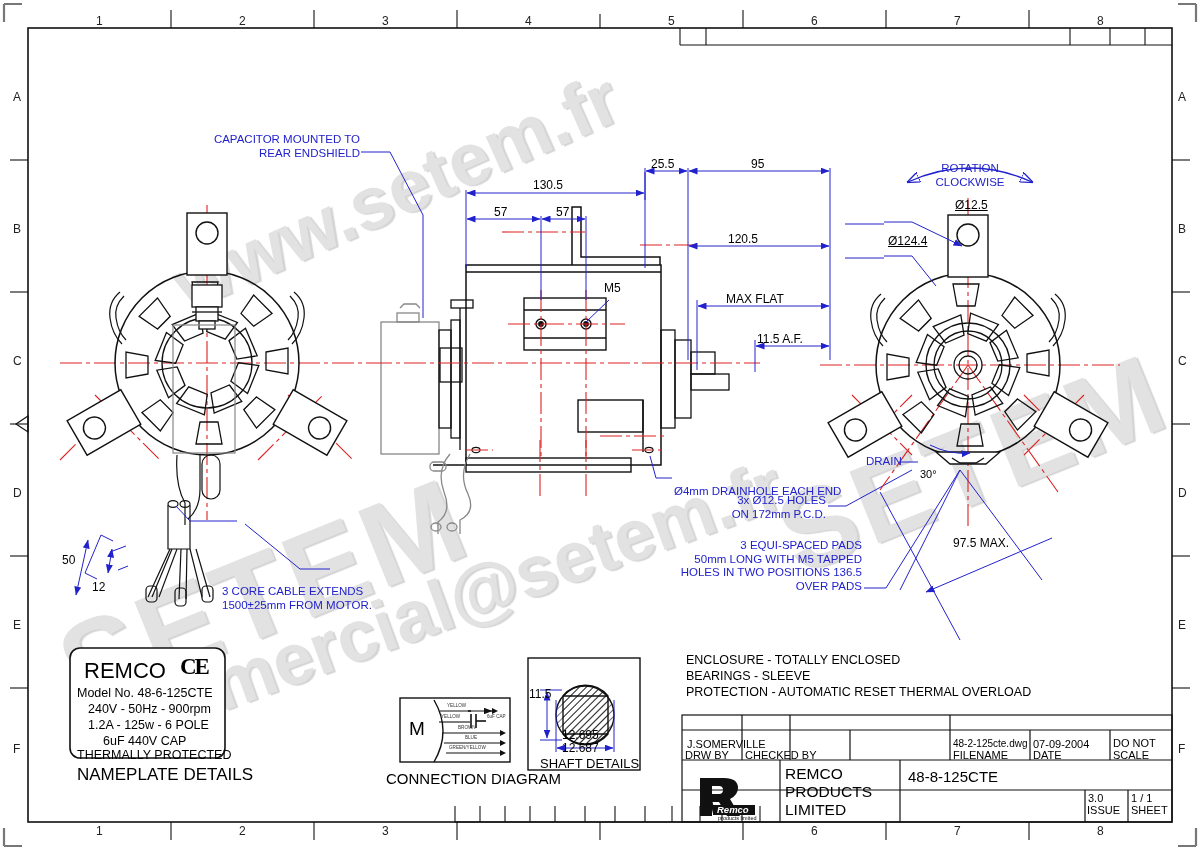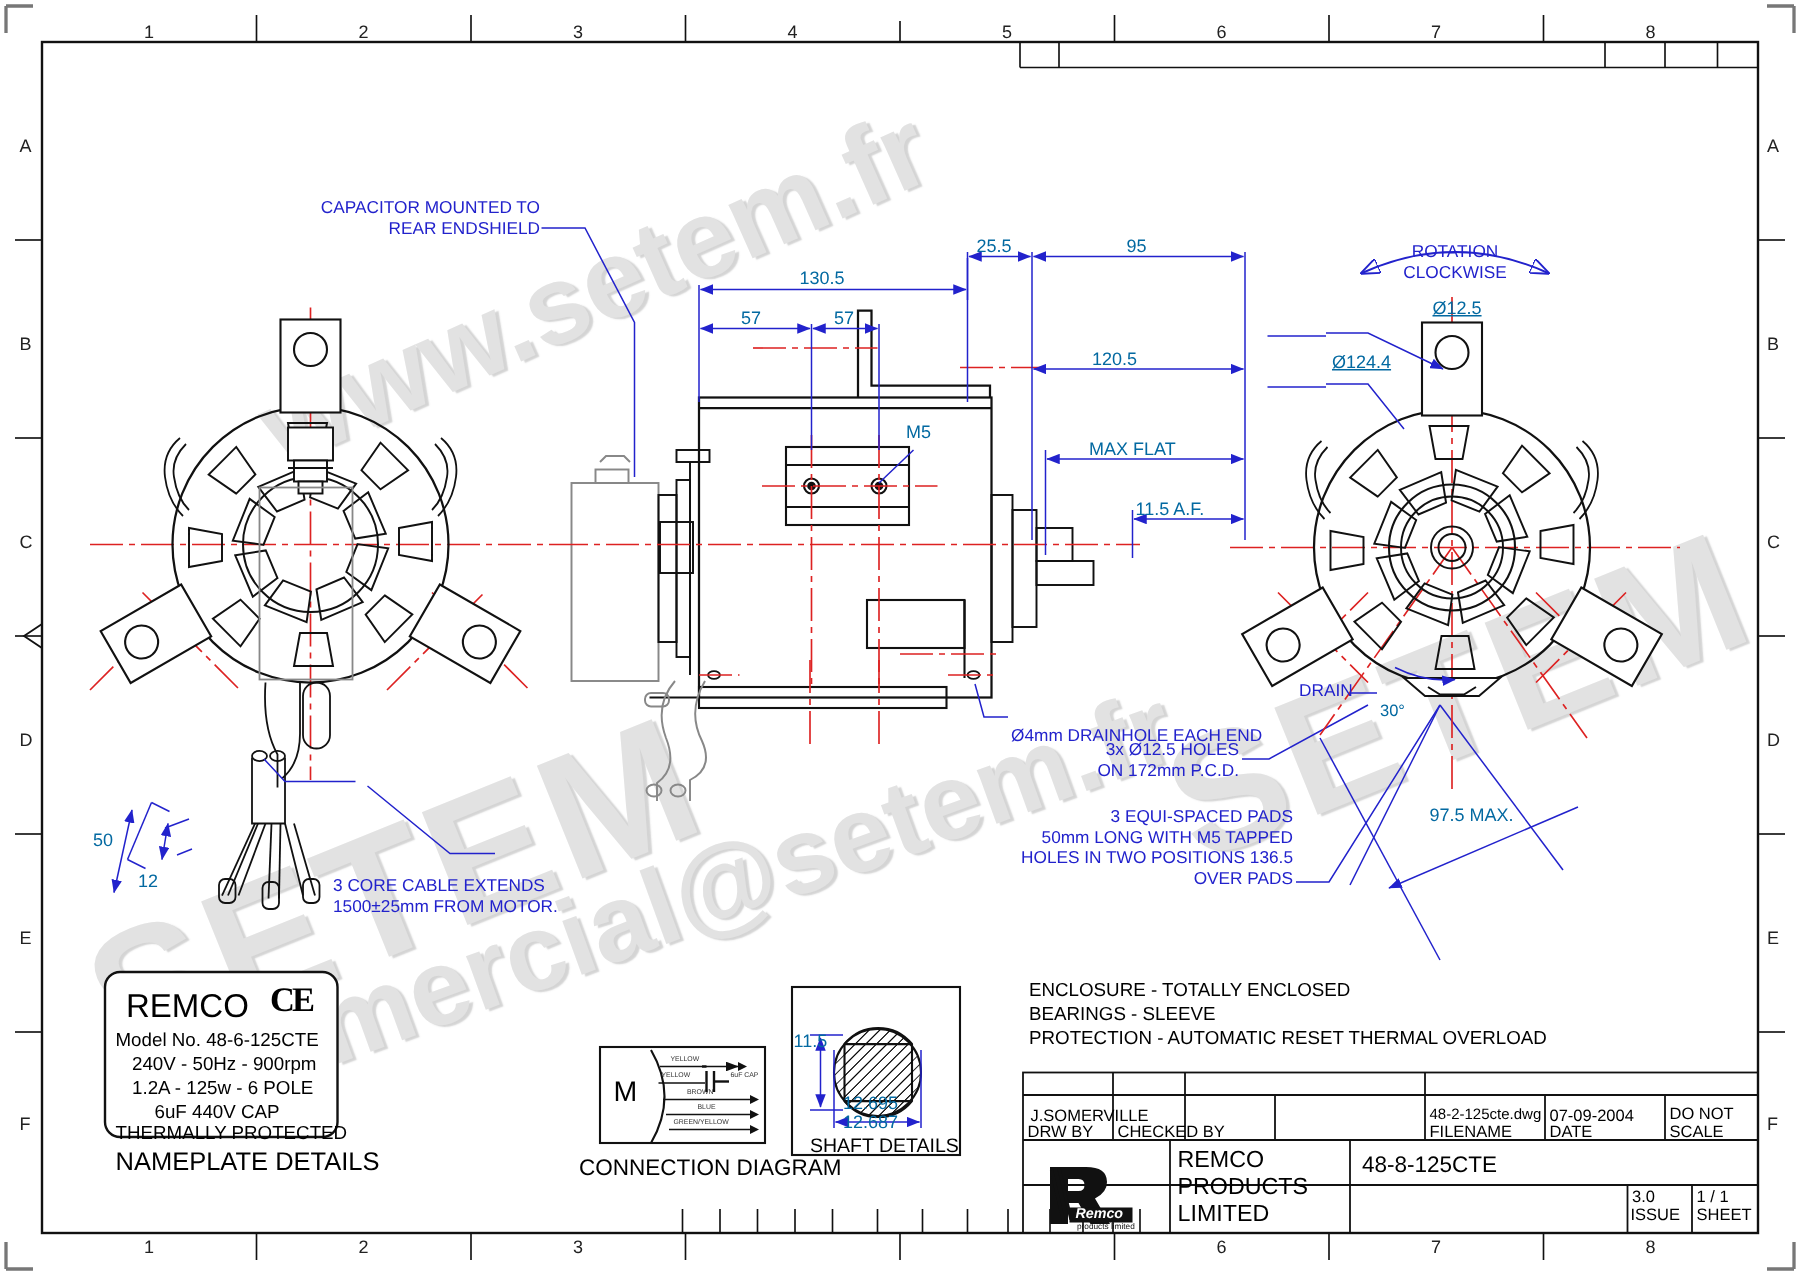--- a/index.html
+++ b/index.html
@@ -8,21 +8,21 @@
        font-family:"Liberation Sans","DejaVu Sans",sans-serif;}
   #sheet{position:relative;width:1200px;height:850px;background:#fff;}
   svg{position:absolute;top:0;left:0;}
   .wm{position:absolute;top:0;left:0;width:1200px;height:850px;pointer-events:none;}
   .wmtxt{position:absolute;color:#e2e2e2;font-weight:bold;white-space:nowrap;
          font-family:"Liberation Sans",sans-serif;
          text-shadow:2px 2px 1px rgba(160,160,160,.45);}
   .note{position:absolute;color:#2222cc;font-size:11.5px;line-height:13.5px;white-space:pre;}
   .note.r{text-align:right;}
   .note.c{text-align:center;}
-  .dim{position:absolute;color:#0369a1;font-size:12px;white-space:nowrap;}
+  .dim{position:absolute;color:#000000;font-size:12px;white-space:nowrap;}
   .blk{position:absolute;color:#000;white-space:nowrap;}
   .tiny{font-size:4.6px;color:#333;white-space:nowrap;position:absolute;
         font-family:"Liberation Sans",sans-serif;}
   .gridnum{position:absolute;color:#222;font-size:12px;}
 </style>
 </head>
 <body>
 
 <div id="sheet">
 

